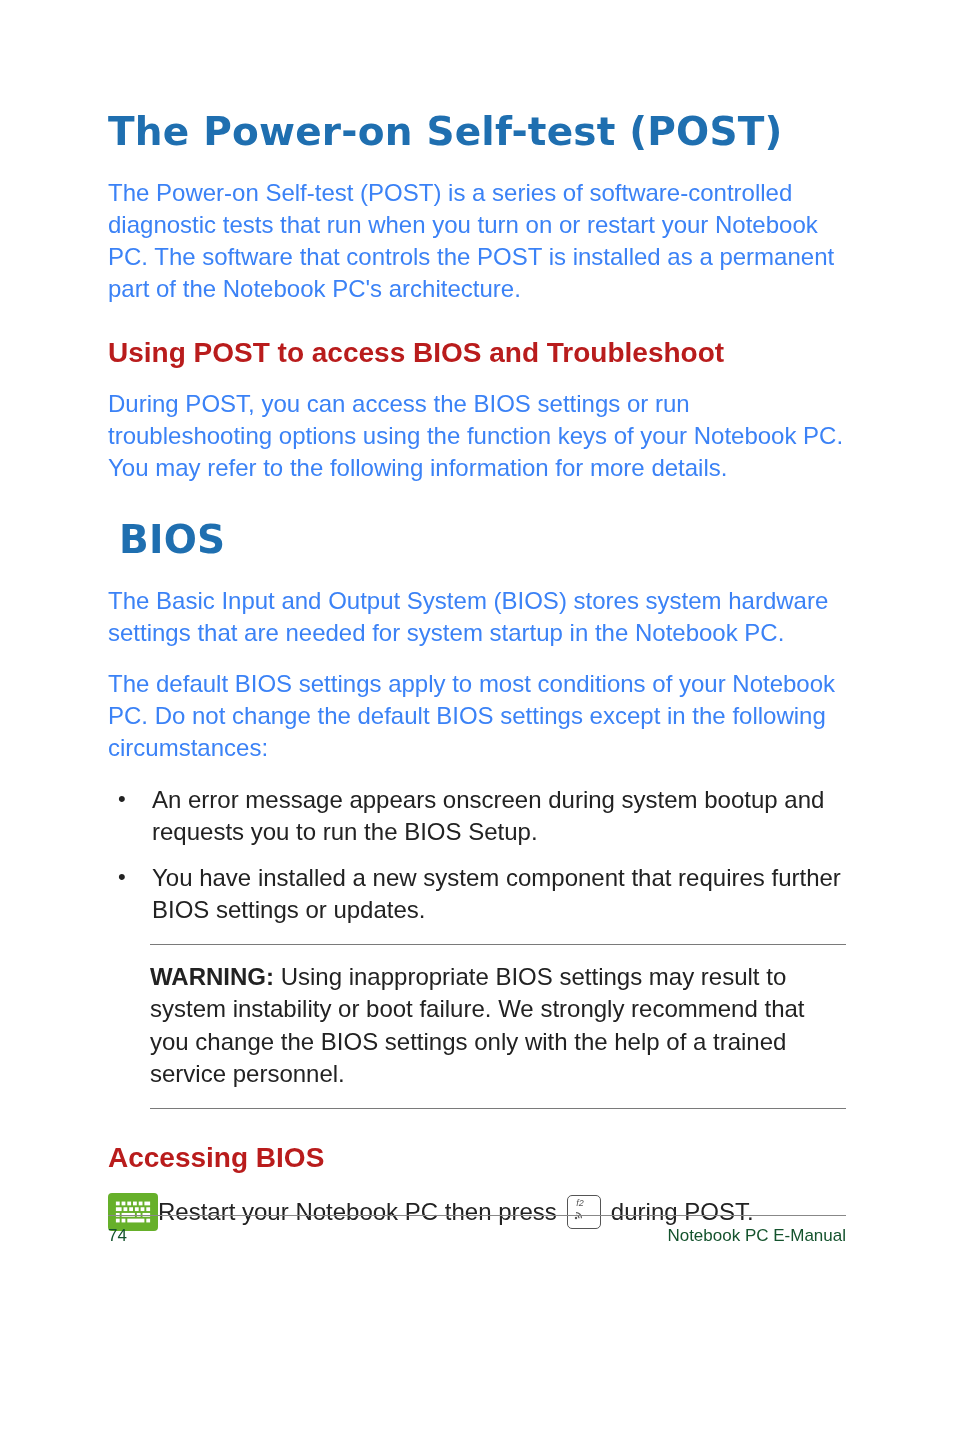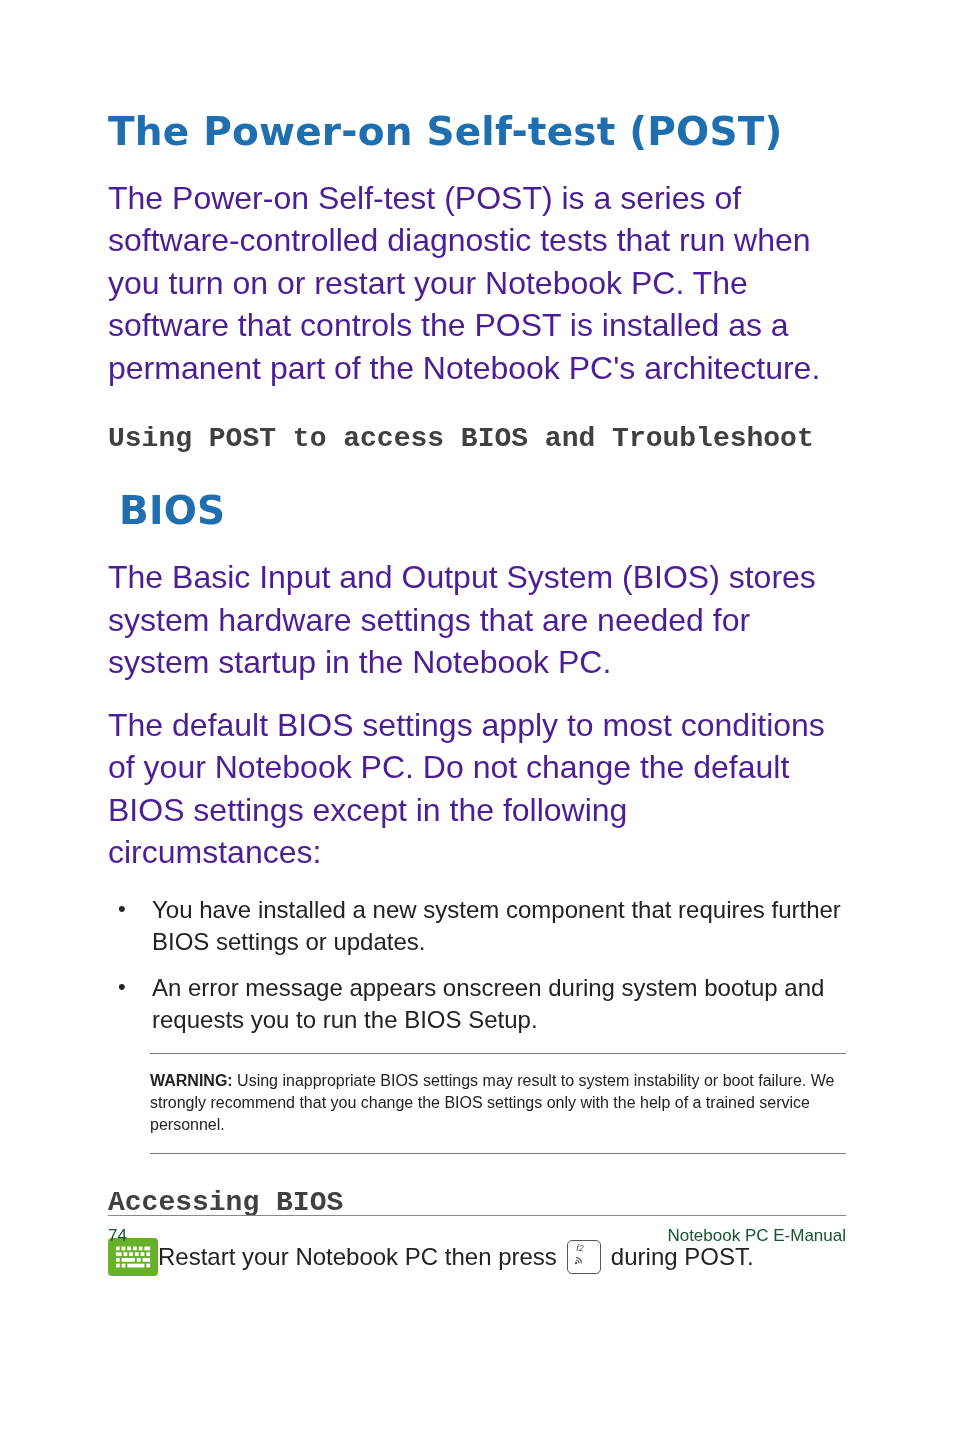--- a/index.html
+++ b/index.html
@@ -21,32 +21,31 @@
   .h1 {
     color: #1f6fb0;
     font-weight: 700;
     font-size: 39px;
     line-height: 1.15;
     margin: 0 0 22px 0;
     letter-spacing: 0.2px;
     font-family: Verdana, "DejaVu Sans", Arial, sans-serif;
   }
   .body-text {
-    font-size: 32px;
+    font-size: 24px;
     line-height: 1.33;
     margin: 0 0 20px 0;
-    color: #4c1d95;
+    color: #3b82f6;
   }
   .h2 {
-    color: #404040;
+    color: #b91c1c;
     font-weight: 700;
     font-size: 28px;
     line-height: 1.2;
     margin: 32px 0 18px 0;
-    font-family: Liberation Mono, monospace;
   }
   .h1b {
     color: #1f6fb0;
     font-weight: 700;
     font-size: 39px;
     line-height: 1.15;
     margin: 34px 0 22px 11px;
     letter-spacing: 0.2px;
     font-family: Verdana, "DejaVu Sans", Arial, sans-serif;
   }
@@ -68,21 +67,21 @@
     left: 10px;
     top: 0;
     font-size: 22px;
     color: #222;
   }
   .warning-block {
     border-top: 1px solid #7a7a7a;
     border-bottom: 1px solid #7a7a7a;
     margin: 10px 0 10px 42px;
     padding: 16px 0 18px 0;
-    font-size: 16px;
+    font-size: 24px;
     line-height: 1.35;
   }
   .warning-block .warn-label {
     font-weight: 700;
   }
   .accessing-row {
     display: flex;
     align-items: center;
     margin-top: 10px;
   }
@@ -151,30 +150,31 @@
 <body>
 
 <div class="page">
 
   <h1 class="h1">The Power-on Self-test (POST)</h1>
 
   <p class="body-text">The Power-on Self-test (POST)  is a series of software-controlled diagnostic tests that run when you turn on or restart your Notebook PC. The software that controls the POST is installed as a permanent part of the Notebook PC's architecture.</p>
 
   <h2 class="h2">Using POST to access BIOS and Troubleshoot</h2>
 
+  <p class="body-text">During POST, you can access the BIOS settings or run troubleshooting options using the function keys of your Notebook PC. You may refer to the following information for more details.</p>
 
   <h1 class="h1b">BIOS</h1>
 
   <p class="body-text">The Basic Input and Output System (BIOS) stores system hardware settings that are needed for system startup in the Notebook PC.</p>
 
   <p class="body-text">The default BIOS settings apply to most conditions of your Notebook PC. Do not change the default BIOS settings except in the following circumstances:</p>
 
   <ul class="bullets">
+    <li>An error message appears onscreen during system bootup and requests you to run the BIOS Setup.</li>
     <li>You have installed a new system component that requires further BIOS settings or updates.</li>
-    <li>An error message appears onscreen during system bootup and requests you to run the BIOS Setup.</li>
   </ul>
 
   <div class="warning-block">
     <span class="warn-label">WARNING:</span><span> Using inappropriate BIOS settings may result to system instability or boot failure. We strongly recommend that you change the BIOS settings only with the help of a trained service personnel.</span>
   </div>
 
   <h2 class="h2">Accessing BIOS</h2>
 
   <div class="accessing-row">
     <span class="kbd-icon">

